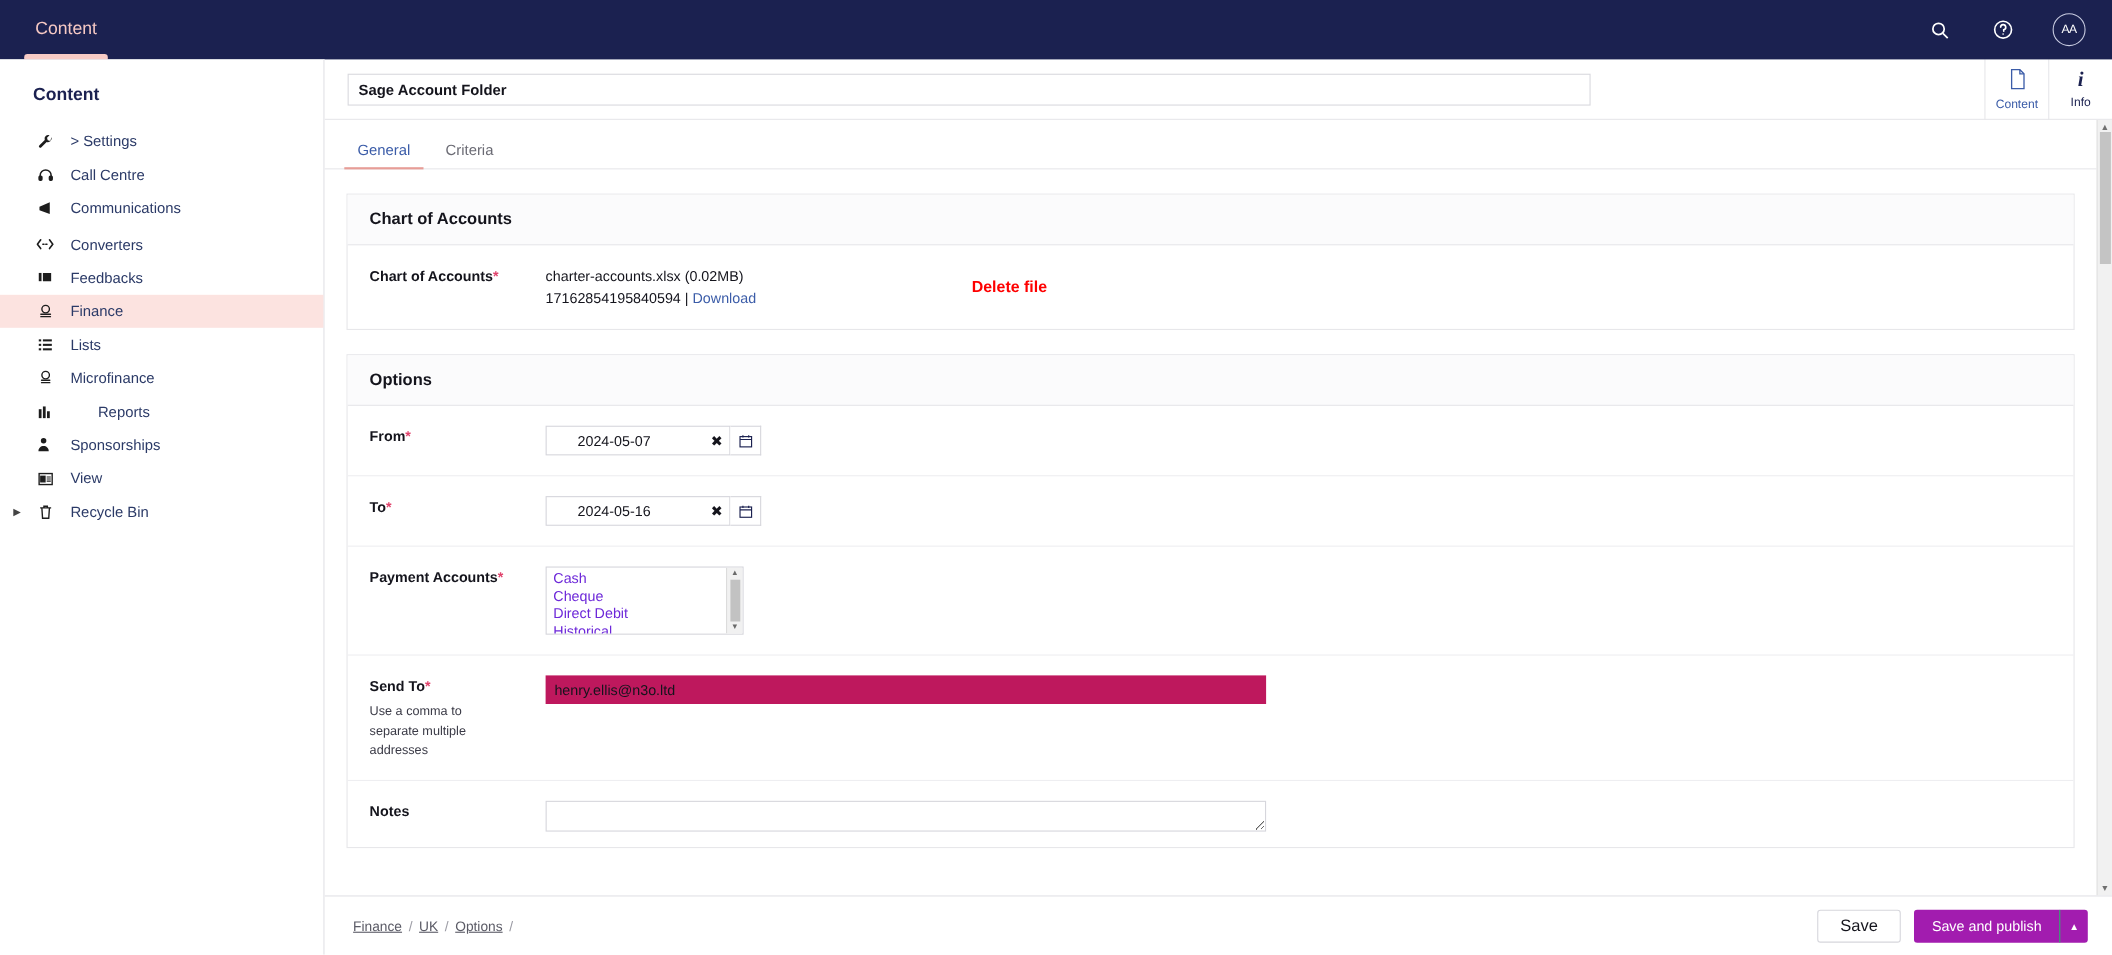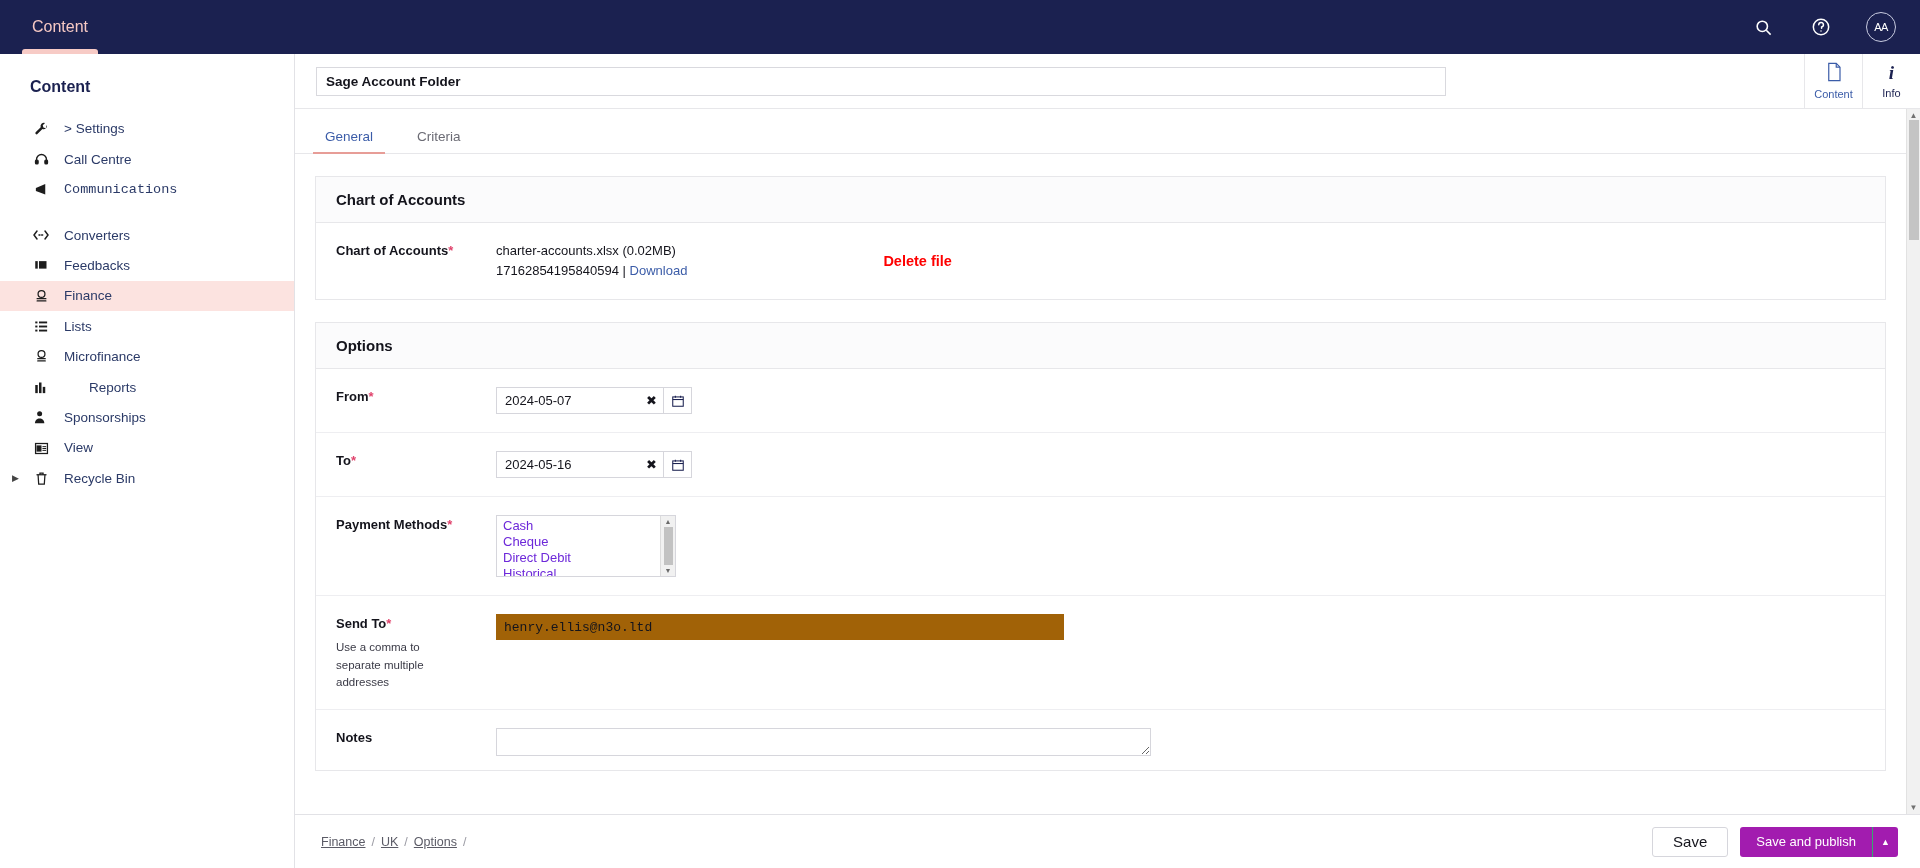--- a/index.html
+++ b/index.html
@@ -98,21 +98,21 @@
   }
   .head-action.info { color: #1b2150; width: 58px; }
 
   .body-scroll {
     flex: 1; overflow: hidden; position: relative;
     display: flex;
   }
   .body-inner { flex: 1; min-width: 0; }
 
   .tabs {
-    display: flex; gap: 20px; padding: 14px 0 0 18px;
+    display: flex; gap: 8px; padding: 14px 0 0 18px;
     border-bottom: 1px solid #e7e7ea;
   }
   .tab {
     padding: 6px 12px 9px; font-size: 13.5px; color: #6b6b74;
     cursor: pointer; position: relative;
   }
   .tab.active { color: #3b5ca8; }
   .tab.active::after {
     content: ""; position: absolute; left: 0; right: 0; bottom: -1px;
     height: 2px; background: #e79d97;
@@ -150,21 +150,21 @@
     white-space: nowrap;
   }
 
   
   .date-group { display: flex; align-items: stretch; }
   .date-box {
     width: 168px; height: 27px; border: 1px solid #d6d6dc;
     background: #fff; display: flex; align-items: center;
     padding: 0 6px 0 8px; font-size: 13px; color: #14141c;
   }
-  .date-val { flex: 1; }
+  .date-val { flex: 1; margin-left: 20px; }
   .date-clear { color: #14141c; font-size: 13px; cursor: pointer; padding-left: 6px;}
   .date-btn {
     width: 28px; height: 27px; border: 1px solid #d6d6dc;
     border-left: none; background: #fff;
     display: flex; align-items: center; justify-content: center;
     cursor: pointer; color: #1b2150;
   }
 
   
   .multiselect {
@@ -175,23 +175,23 @@
   .ms-option { font-size: 13px; color: #6d28d9; line-height: 15.8px; cursor: pointer; }
   .ms-scroll {
     width: 15px; background: #f1f1f1; border-left: 1px solid #dcdcdc;
     display: flex; flex-direction: column; align-items: center;
     justify-content: space-between; padding: 2px 0;
   }
   .ms-arrow { font-size: 7px; color: #6a6a6a; cursor: pointer; }
   .ms-thumb { width: 9px; flex: 1; background: #c2c2c2; margin: 2px 0; cursor: pointer; }
 
   .text-input {
-    width: 568px; height: 26px; border: none;
-    background: #a16207; font-size: 13px; color: #14141c;
-    padding: 0 8px; font-family: Liberation Mono, monospace;
+    width: 655px; height: 26px; border: none;
+    background: #be185d; font-size: 13px; color: #14141c;
+    padding: 0 8px; font-family: Liberation Sans, sans-serif;
   }
   .notes-input {
     width: 655px; height: 28px; border: 1px solid #d6d6dc;
     background: #fff; font-family: "Liberation Sans", sans-serif;
     font-size: 13px; padding: 4px 8px;
   }
 
   
   .page-scrollbar {
     width: 14px; background: #f1f1f1; border-left: 1px solid #e2e2e2;
@@ -281,21 +281,21 @@
           <span class="nav-icon">
             <svg width="15" height="15" viewBox="0 0 24 24" fill="none" stroke="currentColor" stroke-width="2.2">
               <path d="M4 14v-2a8 8 0 0 1 16 0v2"></path>
               <rect x="2.5" y="13" width="4" height="6" rx="1.4" fill="currentColor"></rect>
               <rect x="17.5" y="13" width="4" height="6" rx="1.4" fill="currentColor"></rect>
             </svg>
           </span>
           <span class="nav-label">Call Centre</span>
         </div>
         <div style="height: 0px;"></div>
-        <div class="nav-item" style="margin-bottom: 15px; height: 30.4px; line-height: normal; font-family: Liberation Mono, monospace;">
+        <div class="nav-item" style="margin-bottom: 2px; height: 30.4px; line-height: normal;">
           <span class="nav-icon">
             <svg width="15" height="15" viewBox="0 0 24 24" fill="currentColor">
               <path d="M3 9.5 18 3v17l-15-5.5z"></path>
             </svg>
           </span>
           <span class="nav-label">Communications</span>
         </div>
         <div style="height: 0px;"></div>
         <div class="nav-item" style="margin-bottom: 0px; height: 30.4px; line-height: normal;">
           <span class="nav-icon">
@@ -492,21 +492,21 @@
                     <line x1="7.5" y1="3" x2="7.5" y2="6.5"></line>
                       <line x1="16.5" y1="3" x2="16.5" y2="6.5"></line>
                   </svg>
                 </div>
               </div>
             </div>
           </div>
 
           <div class="field-row">
             <div class="field-label">
-              <span>Payment Methods</span><span class="req">*</span>
+              <span>Payment Accounts</span><span class="req">*</span>
             </div>
             <div class="field-body">
               <div class="multiselect">
                 <div class="ms-options" id="ms-options">
                     <div class="ms-option">Cash</div>
                     <div class="ms-option">Cheque</div>
                     <div class="ms-option">Direct Debit</div>
                     <div class="ms-option">Historical</div>
                   </div>
                 <div class="ms-scroll">

